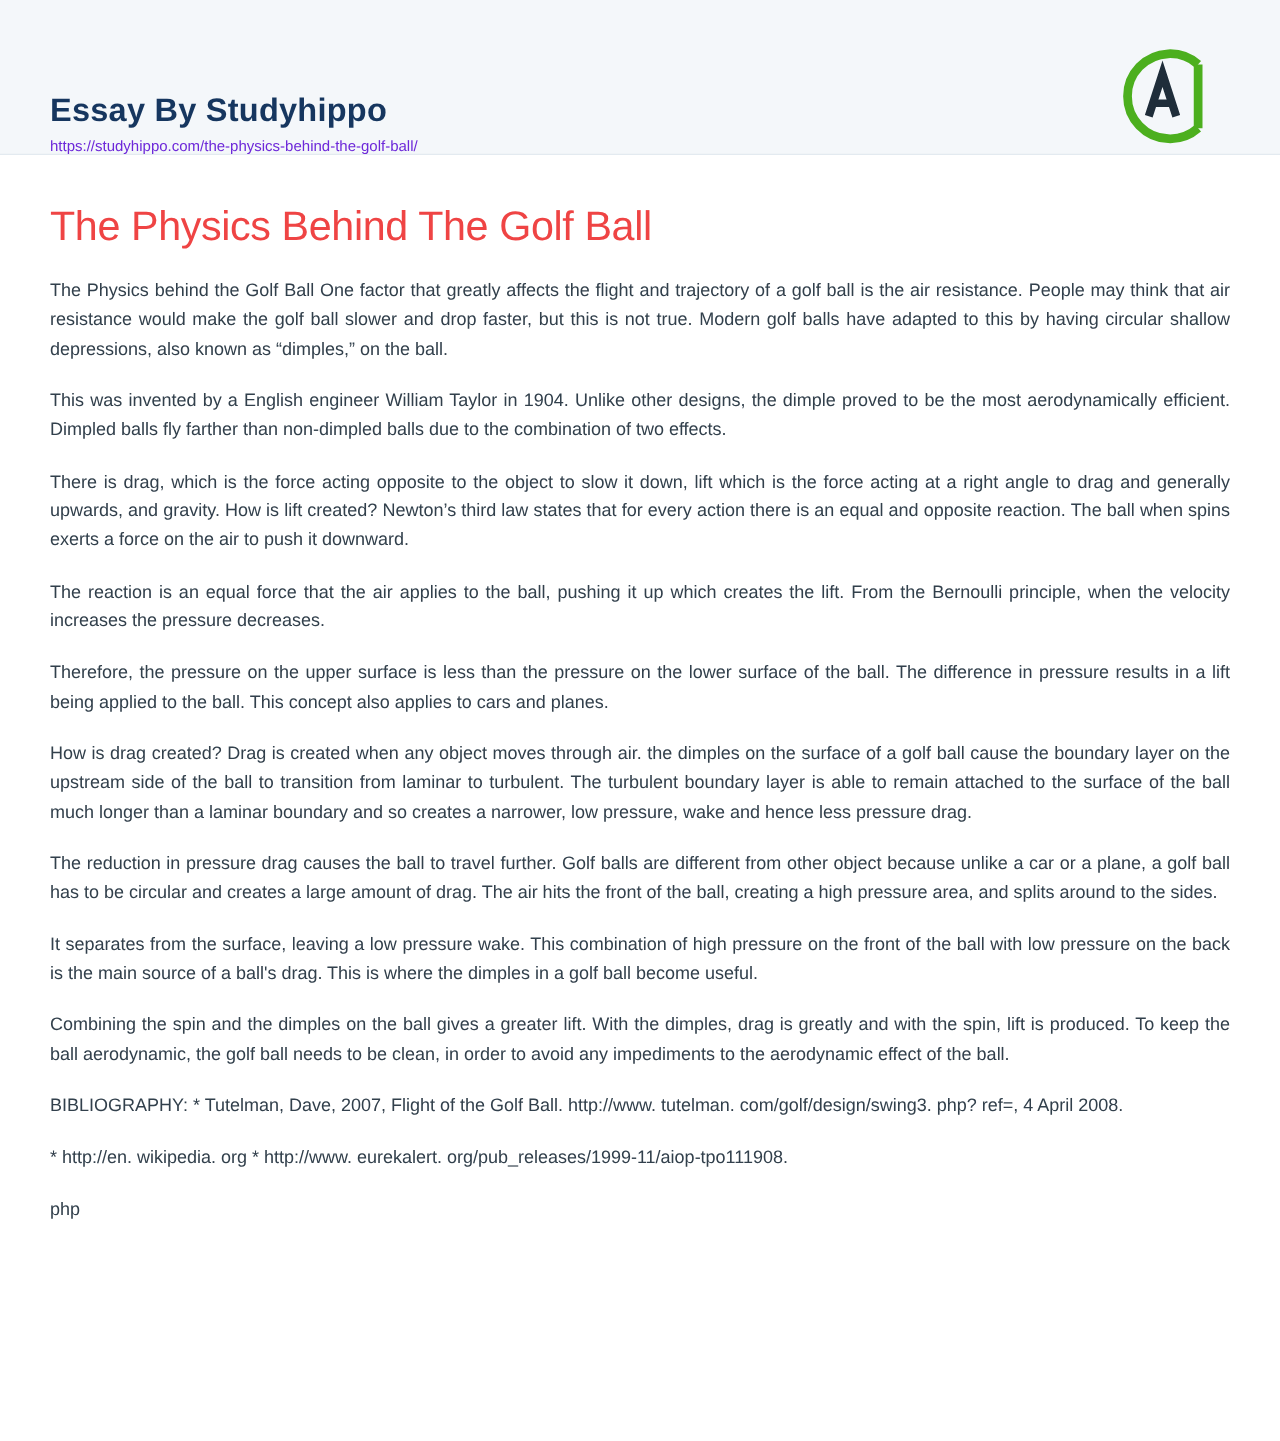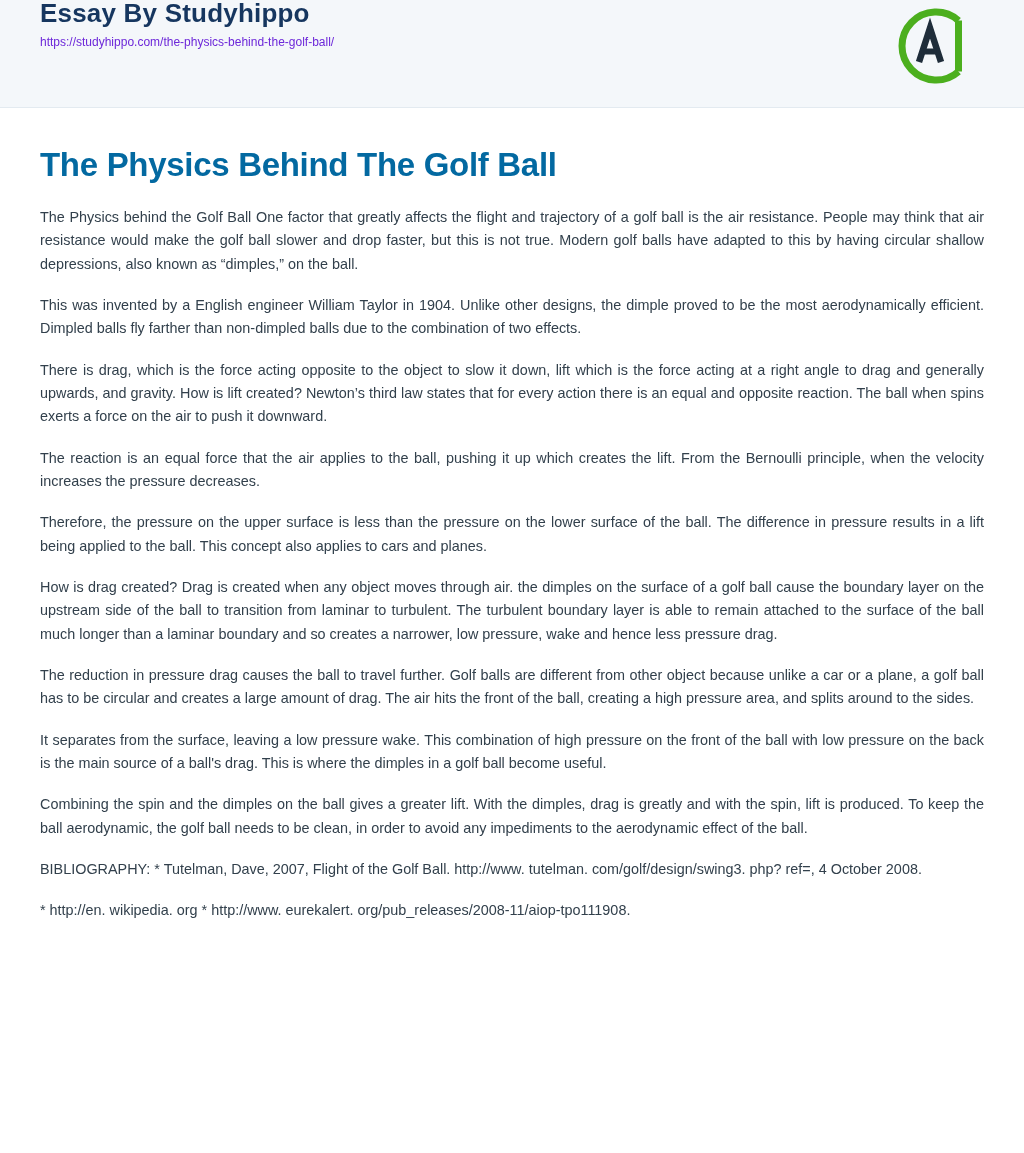--- a/index.html
+++ b/index.html
@@ -14,25 +14,25 @@
     color: #2d3b45;
   }
   .page {
     width: 1024px;
     position: relative;
   }
   
   .site-header {
     background: #f4f7fa;
     border-bottom: 1px solid #e3eaf0;
-    height: 108px;
+    height: 124px;
     box-sizing: border-box;
     padding: 0 40px;
     display: flex;
-    align-items: flex-start;
+    align-items: flex-end;
     justify-content: space-between;
   }
   .brand-block {
     display: flex;
     flex-direction: column;
     justify-content: center;
     gap: 10px;
   }
   .brand-title {
     font-size: 26px;
@@ -55,22 +55,22 @@
     justify-content: center;
     margin-right: 8px;
   }
   
   .article {
     padding: 30px 40px 40px 40px;
     box-sizing: border-box;
   }
   .article-title {
     font-size: 33px;
-    font-weight: bold;
-    color: #0369a1;
+    font-weight: normal;
+    color: #ef4444;
     margin: 8px 0 22px 0;
     letter-spacing: -0.3px;
   }
   .article p {
     font-size: 14.4px;
     line-height: 1.62;
     color: #32404c;
     margin: 0 0 18px 0;
     text-align: justify;
   }
@@ -103,17 +103,18 @@
 
     <p>The Physics behind the Golf Ball One factor that greatly affects the flight and trajectory of a golf ball is the air resistance. People may think that air resistance would make the golf ball slower and drop faster, but this is not true. Modern golf balls have adapted to this by having circular shallow depressions, also known as “dimples,” on the ball.</p>
     <p>This was invented by a English engineer William Taylor in 1904. Unlike other designs, the dimple proved to be the most aerodynamically efficient. Dimpled balls fly farther than non-dimpled balls due to the combination of two effects.</p>
     <p>There is drag, which is the force acting opposite to the object to slow it down, lift which is the force acting at a right angle to drag and generally upwards, and gravity. How is lift created? Newton’s third law states that for every action there is an equal and opposite reaction. The ball when spins exerts a force on the air to push it downward.</p>
     <p>The reaction is an equal force that the air applies to the ball, pushing it up which creates the lift. From the Bernoulli principle, when the velocity increases the pressure decreases.</p>
     <p>Therefore, the pressure on the upper surface is less than the pressure on the lower surface of the ball. The difference in pressure results in a lift being applied to the ball. This concept also applies to cars and planes.</p>
     <p>How is drag created? Drag is created when any object moves through air. the dimples on the surface of a golf ball cause the boundary layer on the upstream side of the ball to transition from laminar to turbulent. The turbulent boundary layer is able to remain attached to the surface of the ball much longer than a laminar boundary and so creates a narrower, low pressure, wake and hence less pressure drag.</p>
     <p>The reduction in pressure drag causes the ball to travel further. Golf balls are different from other object because unlike a car or a plane, a golf ball has to be circular and creates a large amount of drag. The air hits the front of the ball, creating a high pressure area, and splits around to the sides.</p>
     <p>It separates from the surface, leaving a low pressure wake. This combination of high pressure on the front of the ball with low pressure on the back is the main source of a ball's drag. This is where the dimples in a golf ball become useful.</p>
     <p>Combining the spin and the dimples on the ball gives a greater lift. With the dimples, drag is greatly and with the spin, lift is produced. To keep the ball aerodynamic, the golf ball needs to be clean, in order to avoid any impediments to the aerodynamic effect of the ball.</p>
-    <p>BIBLIOGRAPHY: * Tutelman, Dave, 2007, Flight of the Golf Ball. http://www. tutelman. com/golf/design/swing3. php? ref=, 4 October 2008.</p>
-    <p>* http://en. wikipedia. org * http://www. eurekalert. org/pub_releases/2008-11/aiop-tpo111908.</p>
+    <p>BIBLIOGRAPHY: * Tutelman, Dave, 2007, Flight of the Golf Ball. http://www. tutelman. com/golf/design/swing3. php? ref=, 4 April 2008.</p>
+    <p>* http://en. wikipedia. org * http://www. eurekalert. org/pub_releases/1999-11/aiop-tpo111908.</p>
+    <p class="last">php</p>
   </main>
 
 </div>
 
 </body></html>

